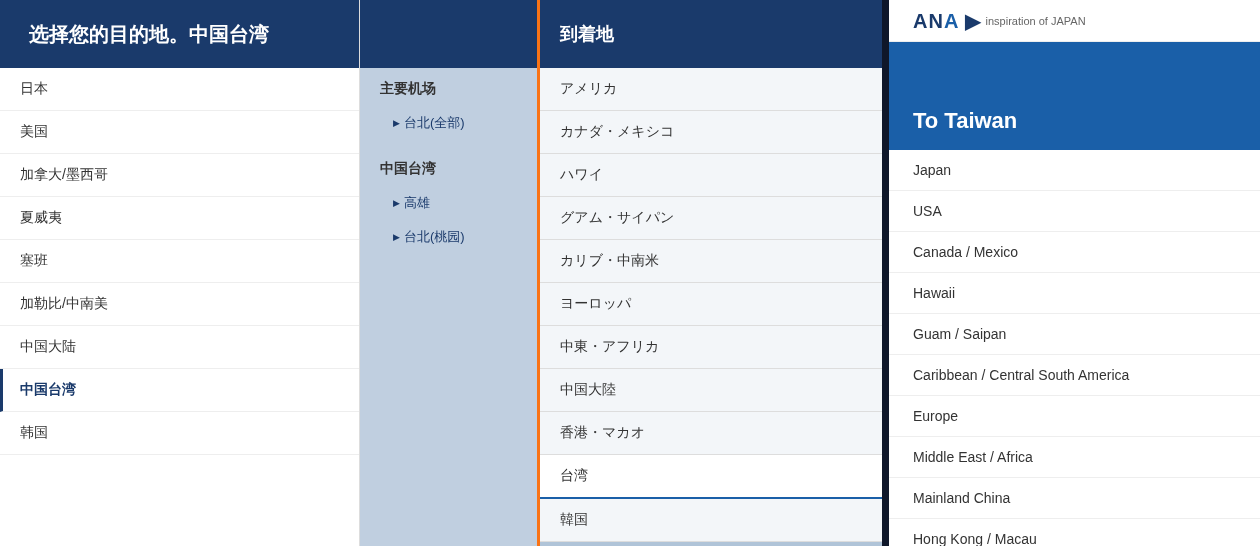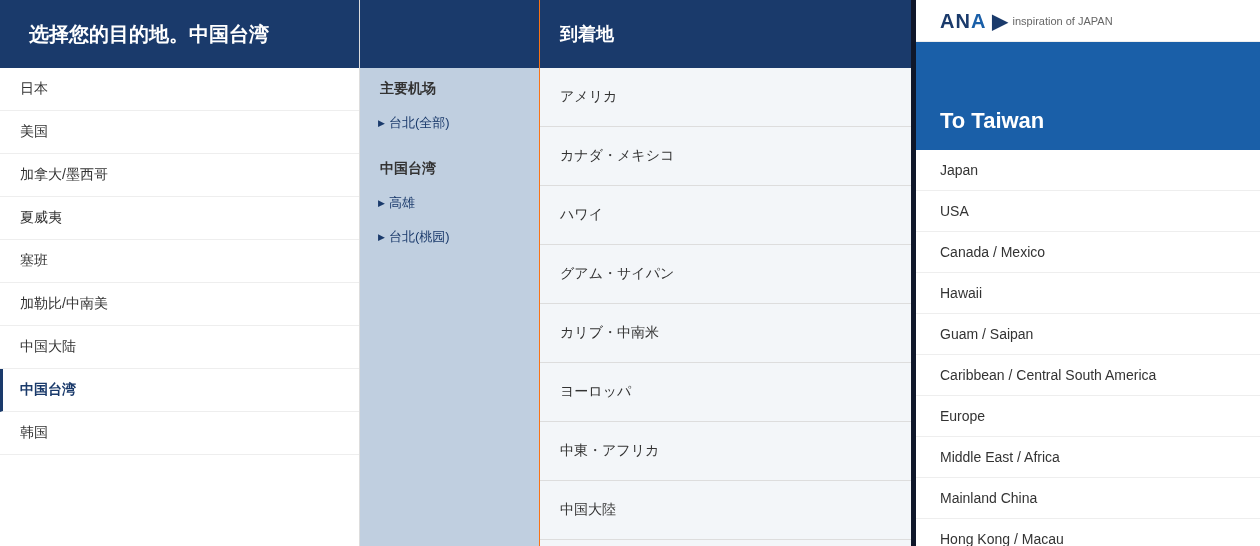--- a/index.html
+++ b/index.html
@@ -46,21 +46,21 @@
       color: #1a3a6b;
       font-weight: bold;
       padding-left: 17px;
     }
 
     
     .panel-japanese {
       width: 180px;
       height: 546px;
       background: #fdba74;
-      border-right: 1px solid #f97316;
+      border-right: 3px solid #f97316;
       flex-shrink: 0;
       overflow: hidden;
       position: relative;
     }
 
     .panel-japanese-bg {
       position: absolute;
       top: 0; left: 0; right: 0; bottom: 0;
       background: #c0cfe0;
       z-index: 0;
@@ -83,41 +83,41 @@
     }
 
     .panel-japanese .section-title {
       padding: 12px 20px 8px;
       font-size: 14px;
       font-weight: bold;
       color: #333;
     }
 
     .panel-japanese .sub-item {
-      padding: 8px 20px 8px 18px;
+      padding: 8px 20px 8px 33px;
       font-size: 13px;
       color: #1a3a6b;
       cursor: pointer;
       display: flex;
       align-items: center;
       gap: 4px;
     }
 
     .panel-japanese .sub-item::before {
       content: "▶";
       font-size: 9px;
       color: #1a3a6b;
     }
 
     
     .panel-destinations-jp {
-      width: 376px;
-      height: 546px;
-      background: #fff;
-      border-right: 5px solid #0f172a;
+      width: 349px;
+      height: 546px;
+      background: #fff;
+      border-right: 7px solid #0f172a;
       flex-shrink: 0;
       overflow: hidden;
       position: relative;
     }
 
     .panel-destinations-jp-bg {
       position: absolute;
       top: 68px; left: 0; right: 0; bottom: 0;
       background: #b0c4d8;
       z-index: 0;
@@ -133,21 +133,21 @@
       color: #fff;
       padding: 18px 20px;
       font-size: 18px;
       font-weight: bold;
       height: 68px;
       display: flex;
       align-items: center;
     }
 
     .panel-destinations-jp .dest-item {
-      padding: 20px 20px;
+      padding: 12px 20px;
       font-size: 14px;
       color: #333;
       border-bottom: 1px solid #ddd;
       cursor: pointer;
       background: rgba(255,255,255,0.85);
     }
 
     .panel-destinations-jp .dest-item.active {
       background: #fff;
       border-bottom: 2px solid #1a5fa8;

